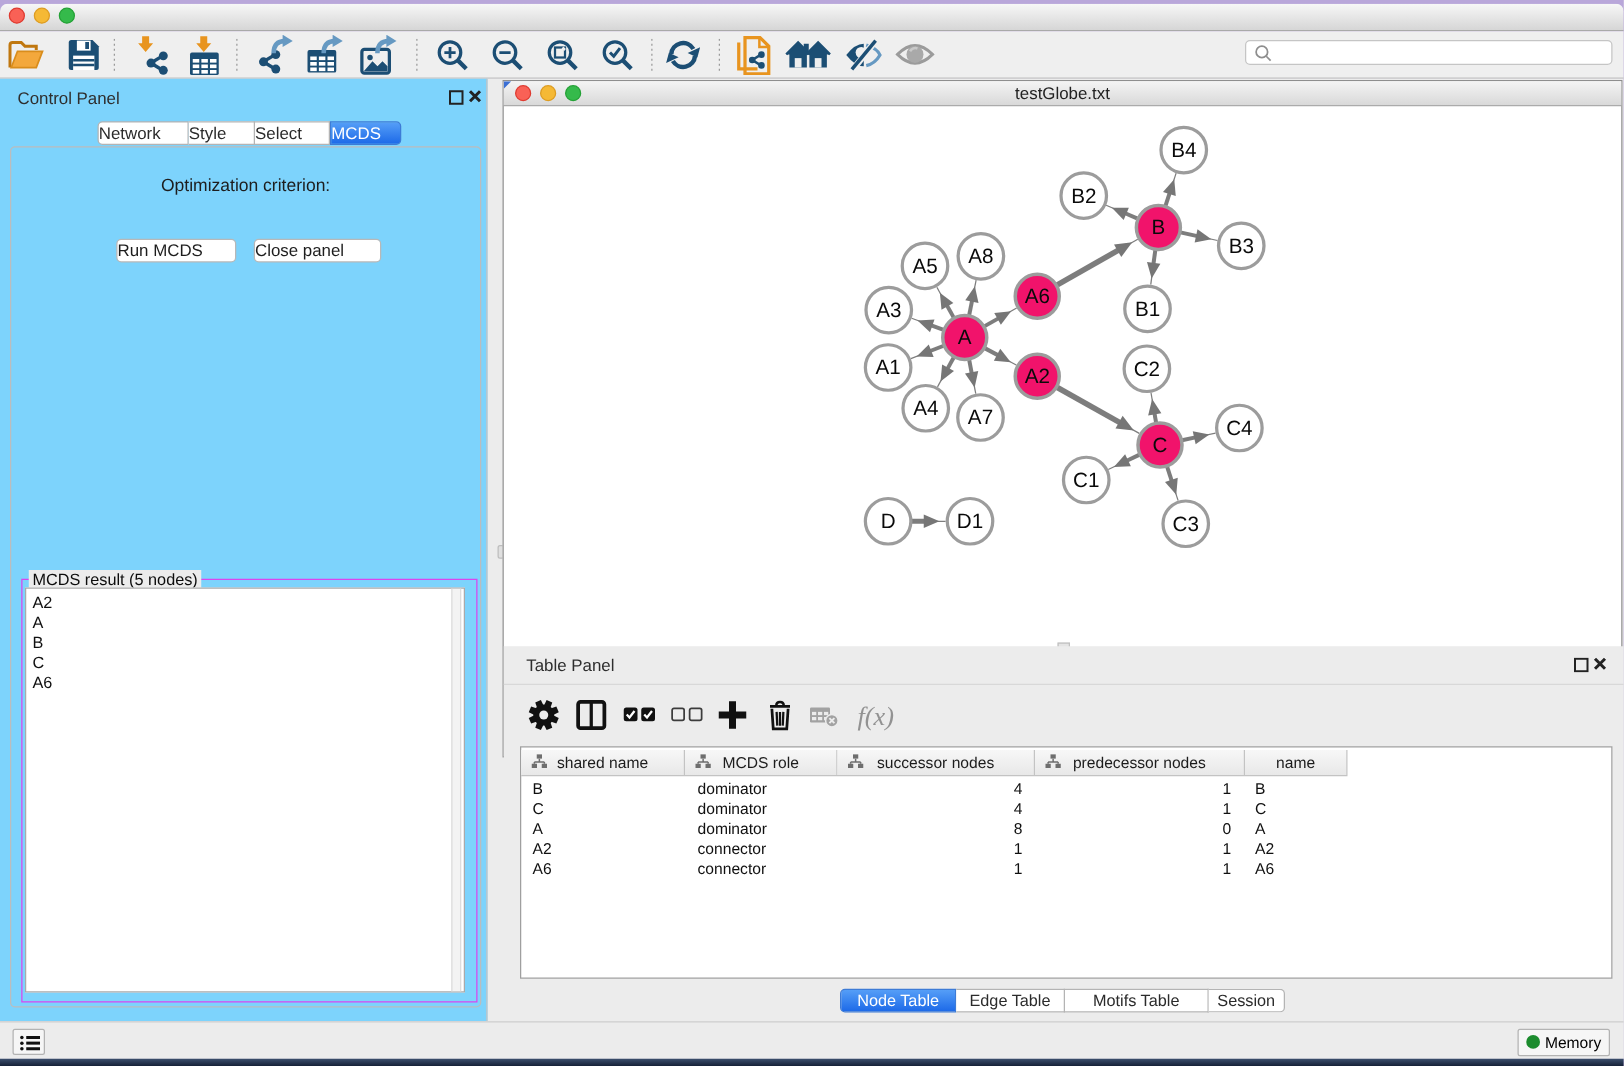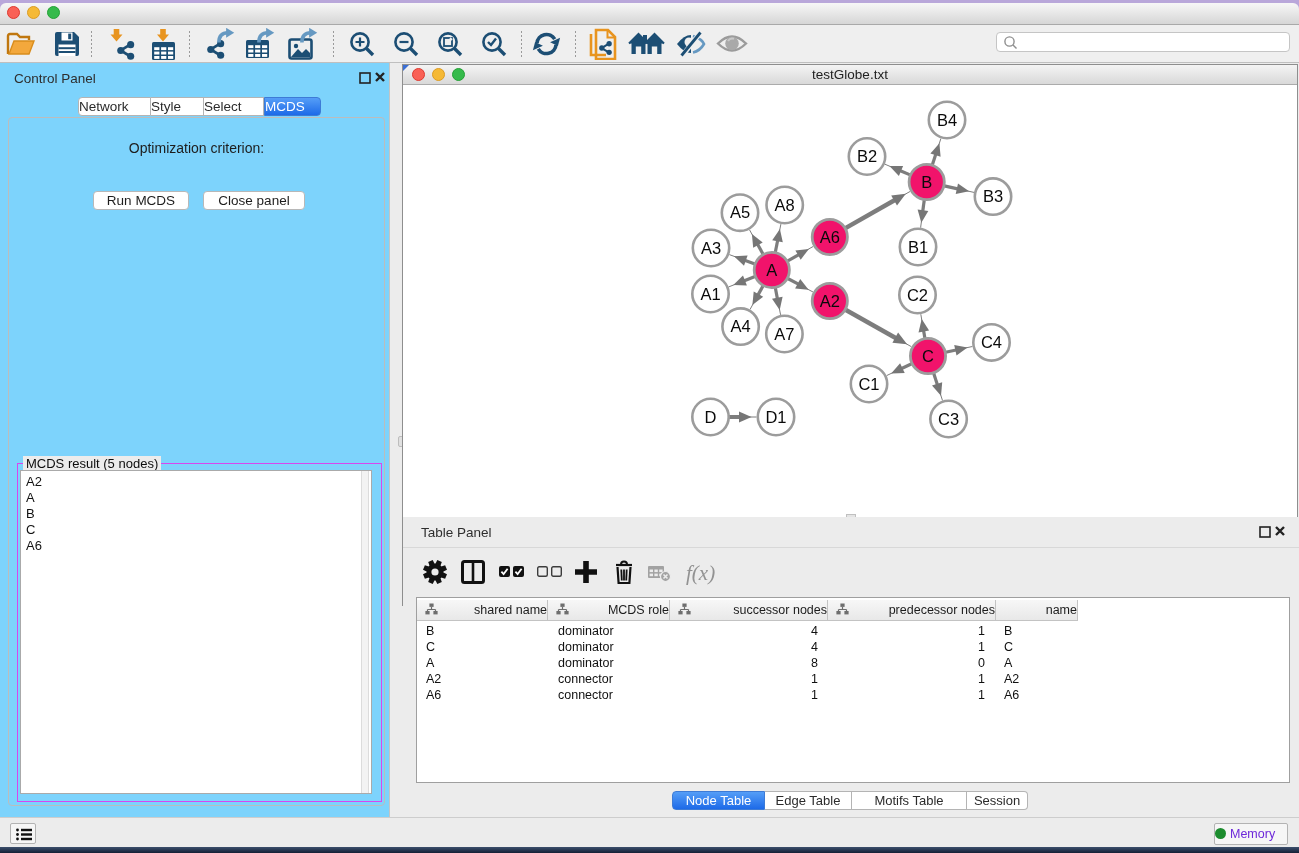--- a/index.html
+++ b/index.html
@@ -11,33 +11,33 @@
 #toolbar{left:0;top:25px;width:1299px;height:38px;background:#efefef;border-bottom:1px solid #bfbfbf}
 .sep{top:6px;width:1px;height:26px;background-image:linear-gradient(#9a9a9a 50%,rgba(0,0,0,0) 50%);background-size:1px 4px}
 #searchbox{left:996px;top:7px;width:294px;height:20px;background:#fff;border:1px solid #c5c5c5;border-radius:4px}
 
 #cpanel{left:0;top:63px;width:390px;height:754px;background:#7dd3fc;border-right:1px solid #c4c4c4}
 #cpbox{left:8px;top:54px;width:377px;height:689px;border:1px solid #bcbcbc;border-radius:4px}
 .tab{top:34px;height:19px;border:1px solid #b4b4b4;background:#fff;color:#2b2b2b;
  font-size:13.5px;text-align:left;line-height:18px}
 .tabsel{background:linear-gradient(#559ef7,#1d6ae8);color:#fff;border-color:#3d7bd6}
 .btn{border:1px solid #b8b8b8;border-radius:4px;background:#fff;font-size:13.5px;color:#1d1d1d;
- text-align:center}
+ text-align:left}
 #mcdsfs{left:8px;top:345px;width:365px;height:339px;border:1px solid #d946ef}
 #mcdslist{left:2px;top:6px;width:352px;height:324px;background:#fff;border:1px solid #aaa;
  font-size:13px;color:#111;line-height:16px;padding:3px 0 0 5px}
 
 #netwin{left:402px;top:64px;width:896px;height:542px;border:1px solid #8e8e8e;background:#fff}
 #nettitle{left:0;top:0;width:894px;height:20px;background:linear-gradient(#f4f4f4,#d9d9d9);
  border-bottom:1px solid #ababab}
 
 #tpanel{left:403px;top:517px;width:896px;height:300px;background:#ececec}
 #tbox{left:13px;top:80px;width:874px;height:186px;background:#fff;border:1px solid #9f9f9f}
 .th{top:2px;height:20px;border-right:1px solid #c3c3c3;background:linear-gradient(#f7f7f7,#e8e8e8);
- font-size:12.5px;color:#1c1c1c;text-align:right;line-height:20px}
+ font-size:12.5px;color:#1c1c1c;text-align:center;line-height:20px}
 .td{height:16px;font-size:12.5px;color:#101010;line-height:16px}
 .btab{top:274px;height:19px;border:1px solid #b4b4b4;background:#fff;color:#2b2b2b;
  font-size:13px;text-align:center;line-height:18px}
 
 #statusbar{left:0;top:817px;width:1299px;height:30px;background:#ececec;border-top:1px solid #cdcdcd}
 #deskbottom{left:0;top:847px;width:1299px;height:6px;background:linear-gradient(#3c4f6d,#141f35)}
 .sbtn{border:1px solid #b3b3b3;border-radius:2px;background:#f6f6f6}
 </style></head>
 <body>
 
@@ -496,16 +496,16 @@
  <div class="abs sbtn" style="left:10px;top:5px;width:26px;height:21px">
   <svg width="16" height="13" style="position:absolute;left:5px;top:4px" viewBox="0 0 16 13">
    <circle cx="1.5" cy="2" r="1.4" fill="#111"></circle>
         <rect x="5" y="0.8" width="11" height="2.4" fill="#111"></rect>
    <circle cx="1.5" cy="6.5" r="1.4" fill="#111"></circle>
         <rect x="5" y="5.3" width="11" height="2.4" fill="#111"></rect>
    <circle cx="1.5" cy="11" r="1.4" fill="#111"></circle>
         <rect x="5" y="9.8" width="11" height="2.4" fill="#111"></rect>
   </svg>
  </div>
- <div class="abs sbtn" style="left:1214px;top:5px;width:74px;height:22px;font-size:12.5px;color:#6d28d9;line-height:21px">
+ <div class="abs sbtn" style="left:1214px;top:5px;width:74px;height:22px;font-size:12.5px;color:#000000;text-align:center;line-height:21px">
   <span style="display:inline-block;width:11px;height:11px;border-radius:50%;background:#1c8c2e;vertical-align:-1px;margin-right:4px"></span>Memory</div>
 </div>
 <div class="abs" id="deskbottom"></div>
 
 </body></html>

